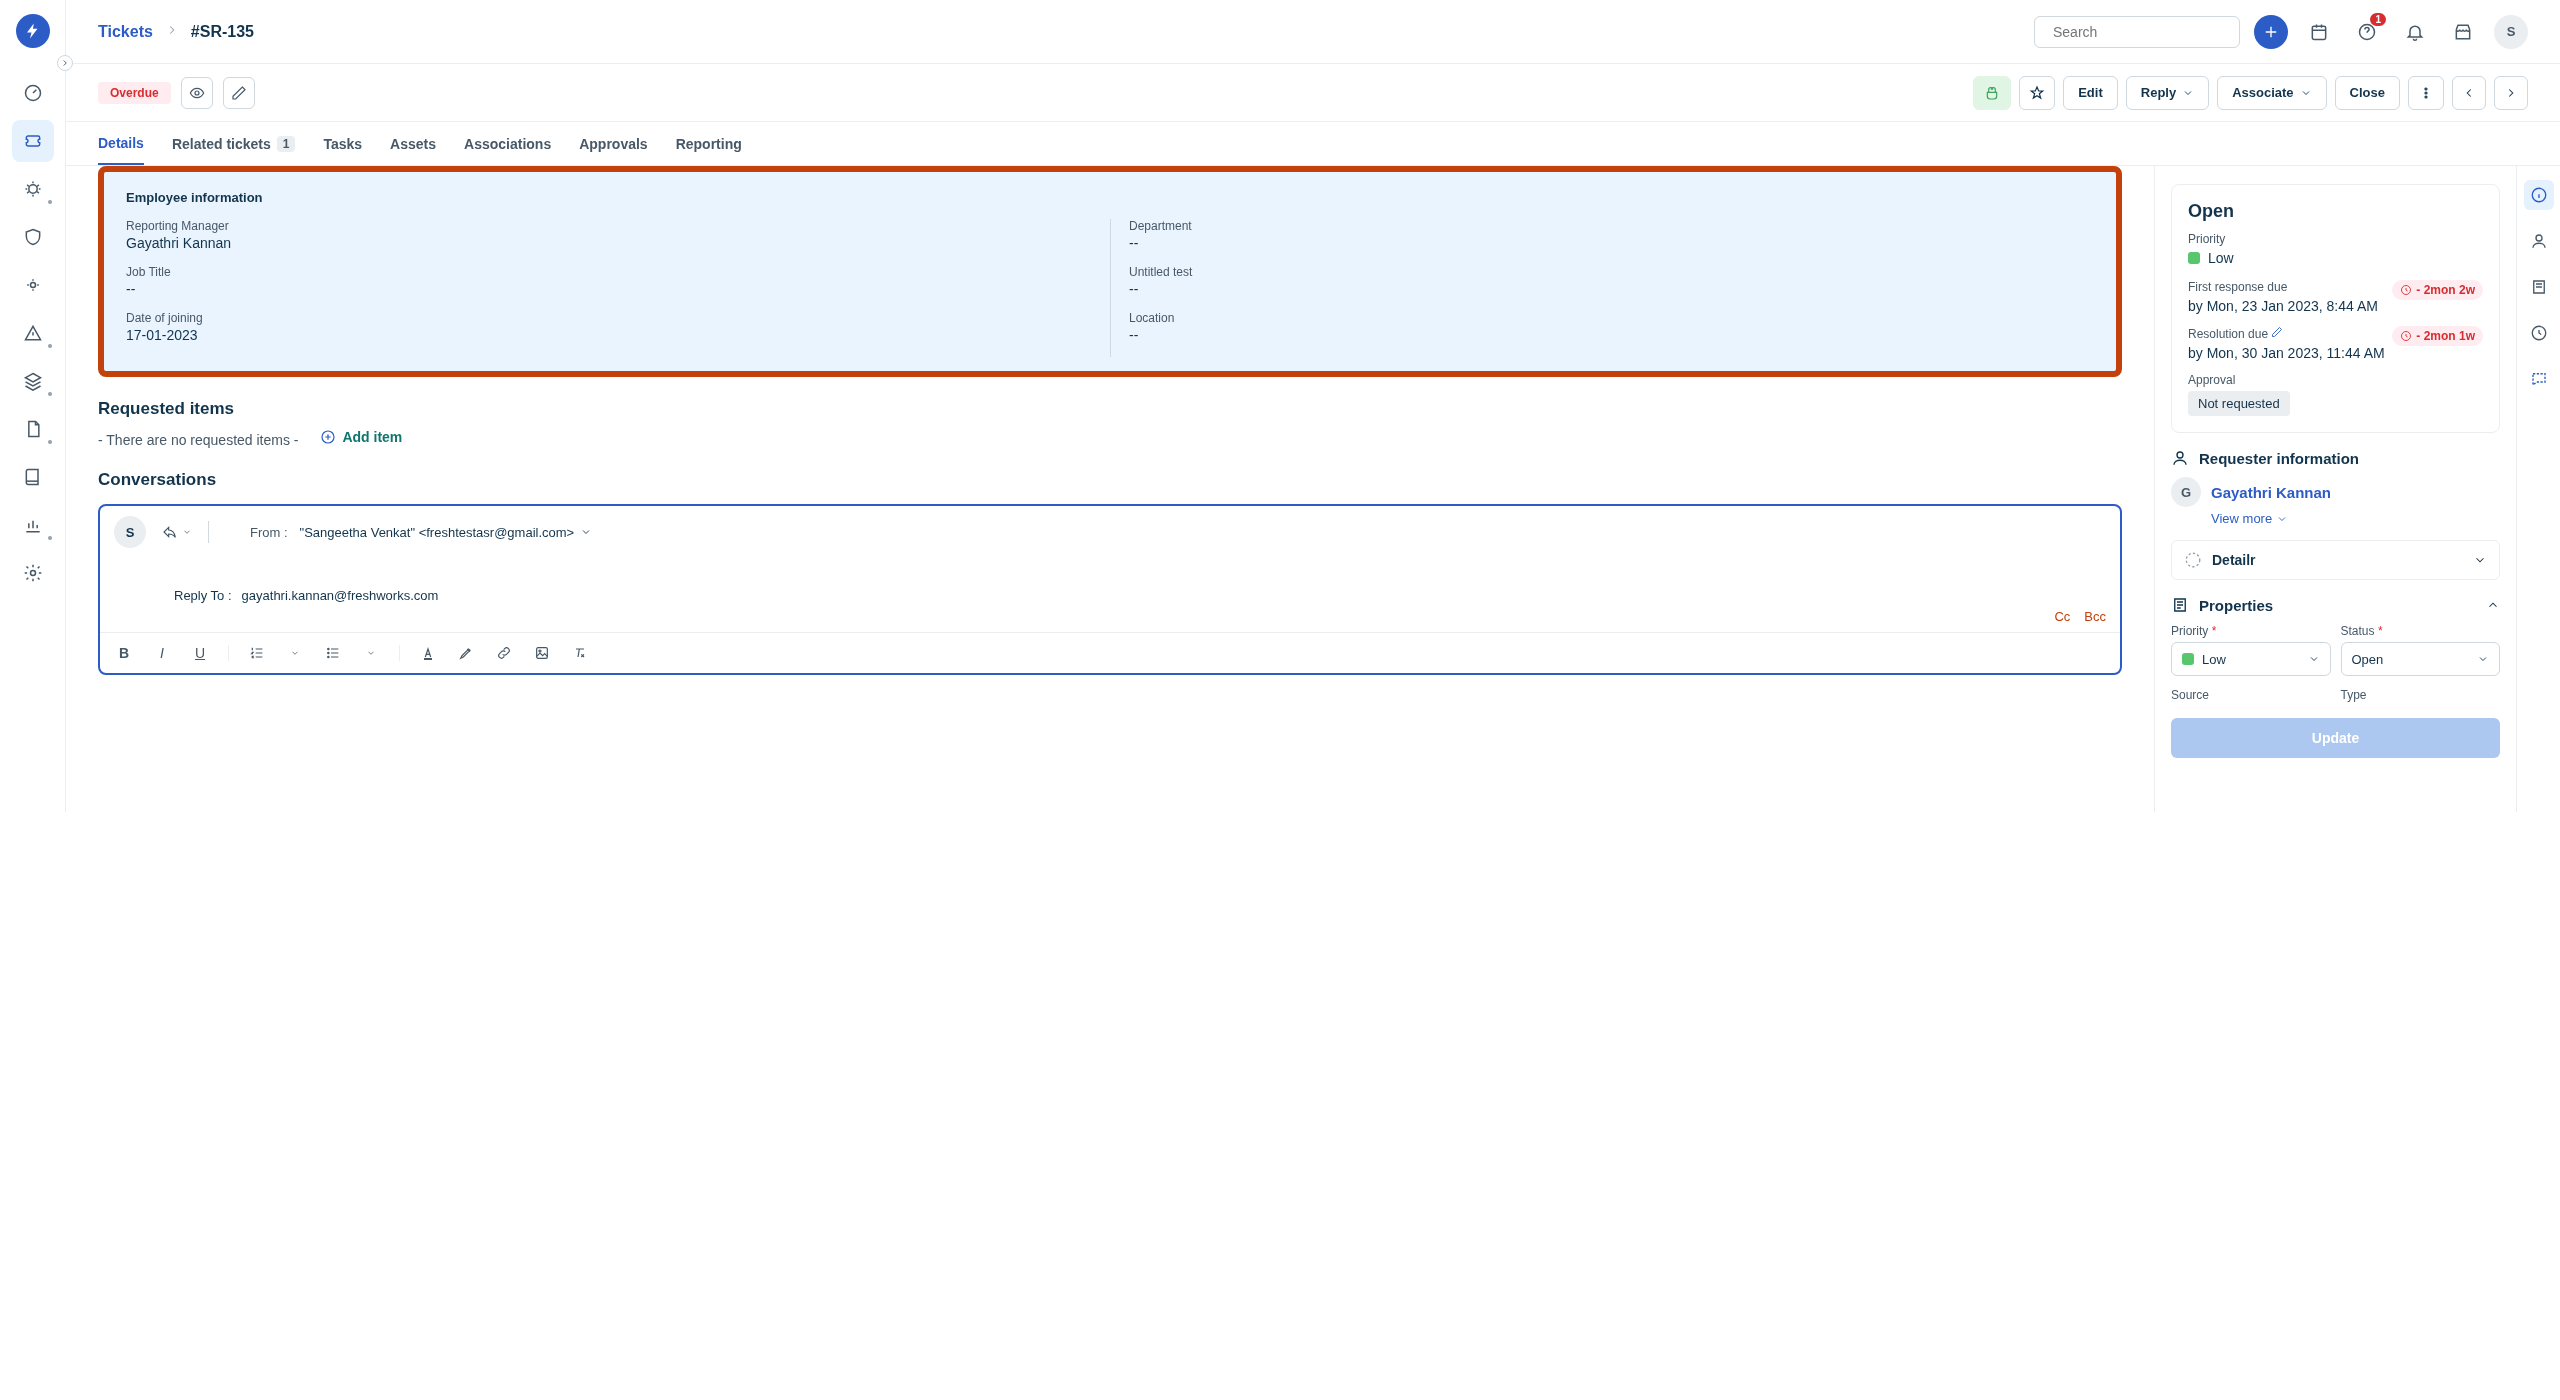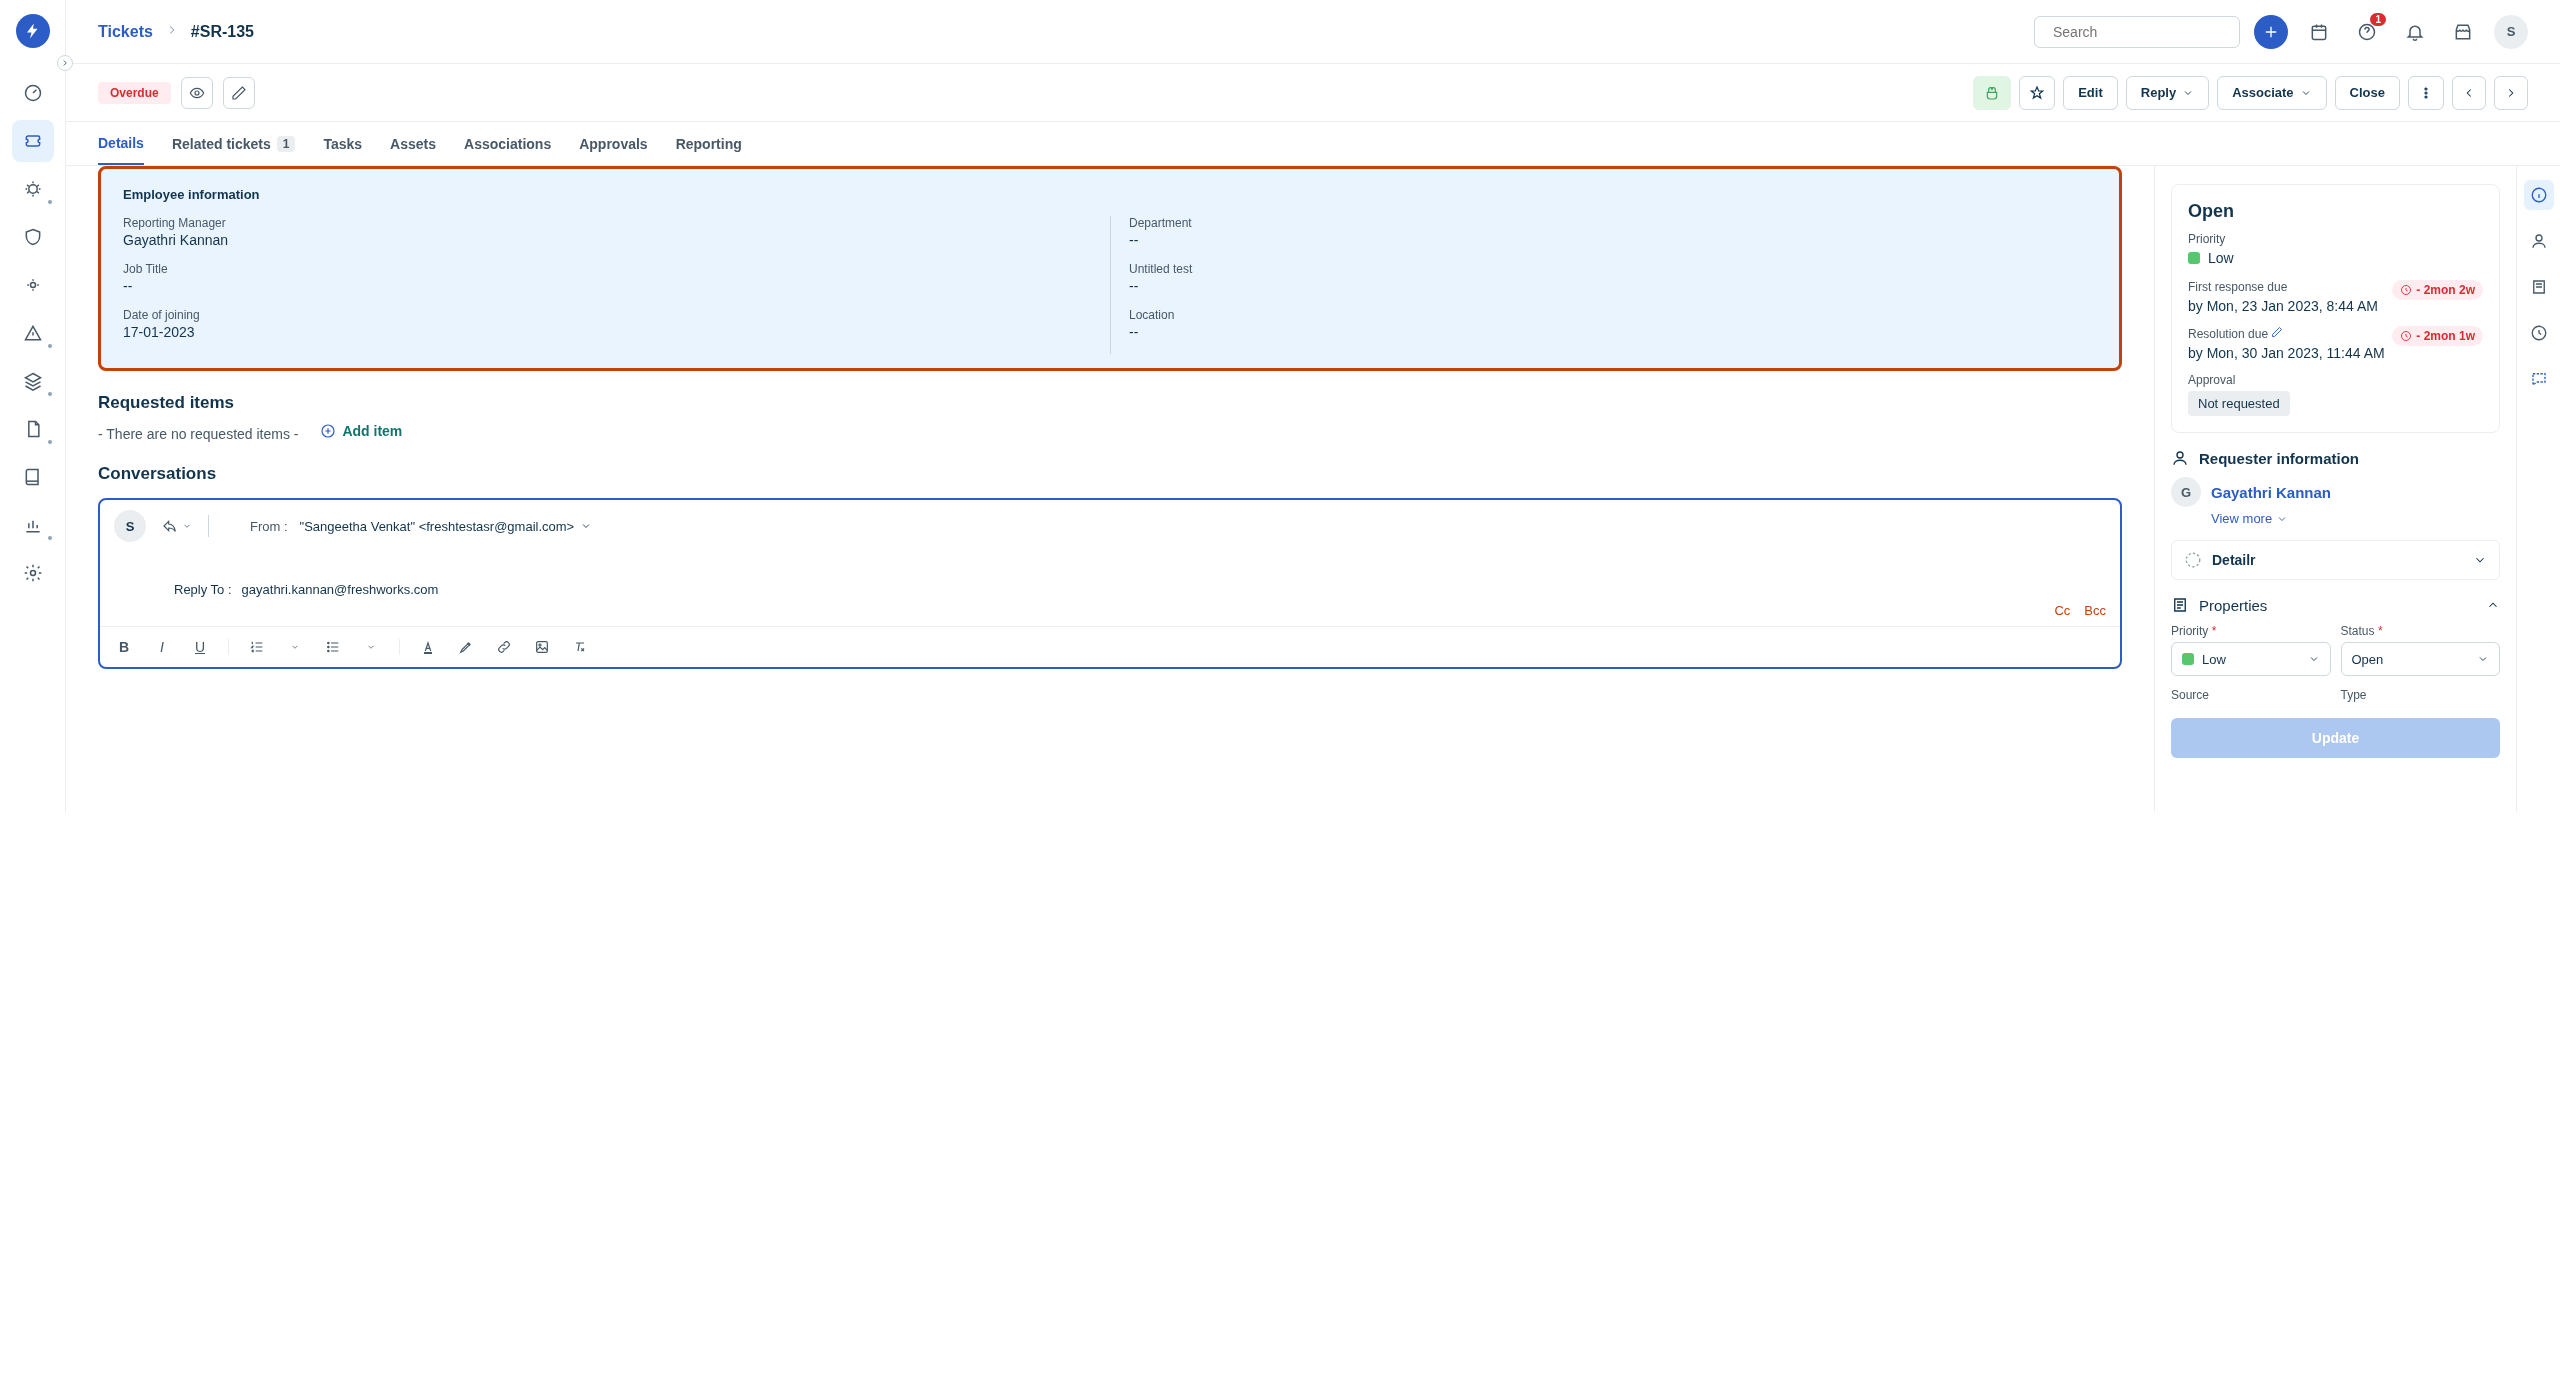--- a/index.html
+++ b/index.html
@@ -49,21 +49,21 @@
 
 
 .content { flex: 1; display: flex; overflow: hidden; }
 .content-main { flex: 1; overflow-y: auto; padding: 0 32px 32px; }
 .content-side { width: 362px; border-left: 1px solid #ebeef0; padding: 18px 16px; overflow-y: auto; }
 .right-rail { width: 44px; border-left: 1px solid #ebeef0; display: flex; flex-direction: column; align-items: center; padding-top: 14px; gap: 16px; }
 .right-rail-item { width: 30px; height: 30px; display:flex; align-items:center; justify-content:center; border-radius:6px; color:#475867; cursor:pointer;}
 .right-rail-item.active { background:#e5f2fd; color:#2c5cc5; }
 
 
-.info-card { border: 3px solid #c2410c; background: #eaf4ff; border-radius: 8px; padding: 18px 22px 14px; margin-top: 0; }
+.info-card { border: 6px solid #c2410c; background: #eaf4ff; border-radius: 8px; padding: 18px 22px 14px; margin-top: 0; }
 .info-card h4 { font-size: 13px; font-weight: 600; color: #12344d; margin-bottom: 14px; }
 .info-grid { display: grid; grid-template-columns: 1fr 1fr; }
 .info-left { padding-right: 18px; }
 .info-right { border-left: 1px solid #cfd7df; padding-left: 18px; }
 .info-field { margin-bottom: 14px; }
 .info-label { font-size: 12px; color: #475867; margin-bottom: 2px; }
 .info-value { font-size: 14px; color: #12344d; }
 
 
 .section-title { font-size: 17px; font-weight: 700; margin: 22px 0 10px; }
@@ -546,21 +546,21 @@
                 <circle cx="12" cy="12" r="9" stroke-dasharray="3 3"></circle>
               </svg>
             <span style="font-weight:600">Detailr</span>
           </div>
           <svg viewBox="0 0 24 24" width="14" height="14">
               <path d="M6 9l6 6 6-6"></path>
             </svg>
         </div>
 
         <div class="prop-sec-head">
-          <div style="display:flex;align-items:center;gap:10px;font-weight:400;font-size:15px">
+          <div style="display:flex;align-items:center;gap:10px;font-weight:700;font-size:15px">
             <svg viewBox="0 0 24 24" width="18" height="18">
                 <path d="M5 4h14v16H5zM8 8h8M8 12h8M8 16h5"></path>
               </svg>
             <span>Properties</span>
           </div>
           <svg viewBox="0 0 24 24" width="14" height="14">
               <path d="M6 15l6-6 6 6"></path>
             </svg>
         </div>
         <div class="prop-grid">

